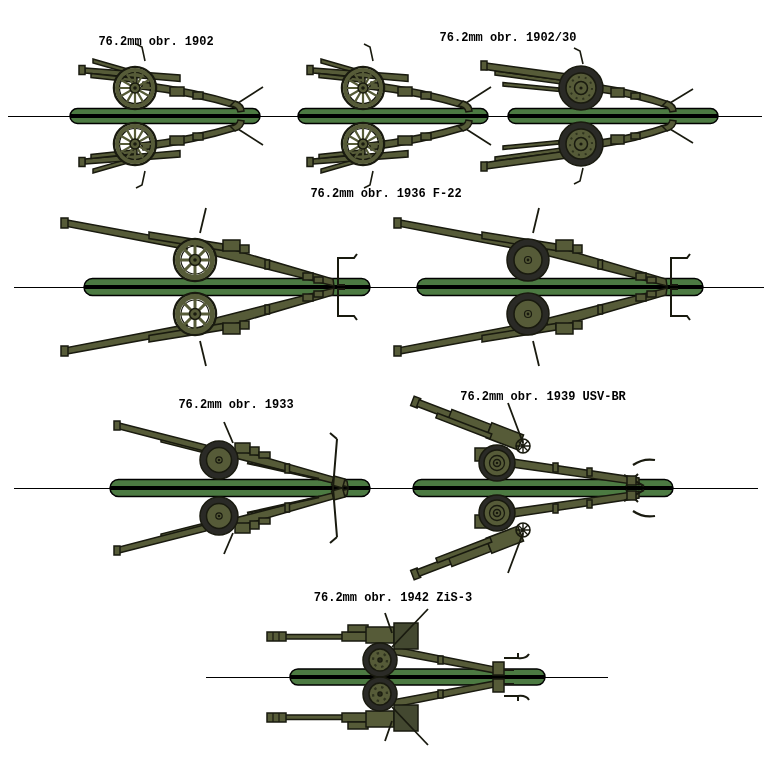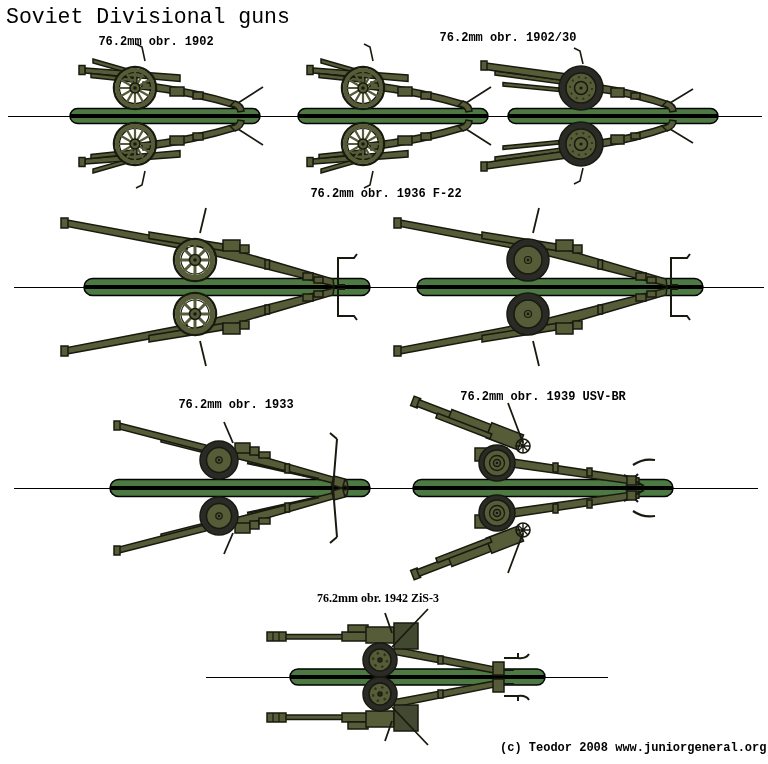--- a/index.html
+++ b/index.html
@@ -15,33 +15,32 @@
   .ln{stroke:#191a0f;fill:none;}
   .tire{fill:#2a2a26;stroke:#191a0f;stroke-width:1.5;}
   .base{fill:#4c7a42;stroke:#000;stroke-width:1.5;}
   .stripe{fill:#000;}
 </style>
 </head>
 <body>
 
 <div class="page">
 
-  <div class="title">Soviet Divisional guns</div>
 
   <div class="fold" style="left:8px;top:115.5px;width:754px;"></div>
   <div class="fold" style="left:14px;top:286.5px;width:750px;"></div>
   <div class="fold" style="left:14px;top:487.5px;width:744px;"></div>
   <div class="fold" style="left:206px;top:676.5px;width:402px;"></div>
 
   <div class="glabel" style="left:156px;top:35px;">76.2mm obr. 1902</div>
   <div class="glabel" style="left:508px;top:31px;">76.2mm obr. 1902/30</div>
   <div class="glabel" style="left:386px;top:187px;">76.2mm obr. 1936 F-22</div>
   <div class="glabel" style="left:236px;top:398px;">76.2mm obr. 1933</div>
   <div class="glabel" style="left:543px;top:390px;text-align:right;">76.2mm obr. 1939 USV-BR</div>
-  <div class="glabel" style="left:378px;top:591px;font-family:Liberation Serif, serif;">76.2mm obr. 1942 ZiS-3</div>
+  <div class="glabel" style="left:393px;top:591px;">76.2mm obr. 1942 ZiS-3</div>
 
   <svg width="0" height="0" style="position:absolute" aria-hidden="true">
     <defs>
       <g id="wheel12">
         <circle r="21" class="ln" stroke-width="2.5"></circle>
         <circle r="18" fill="none" stroke="#565b38" stroke-width="4"></circle>
         <circle r="15.5" class="ln" stroke-width="1.2"></circle>
         <path d="M0 0L16 0M0 0L13.9 8M0 0L8 13.9M0 0L0 16M0 0L-8 13.9M0 0L-13.9 8M0 0L-16 0M0 0L-13.9 -8M0 0L-8 -13.9M0 0L0 -16M0 0L8 -13.9M0 0L13.9 -8" stroke="#565b38" stroke-width="2.2" fill="none"></path>
         <circle r="5" class="o"></circle>
         <circle r="1.8" fill="#191a0f"></circle>
@@ -245,15 +244,14 @@
     <use href="#gUSV" xlink:href="#gUSV" transform="translate(99,95) scale(1,-1)"></use>
   </svg>
 
   <svg class="fig" style="left:238px;top:598px;" width="340" height="158" viewBox="0 0 340 158">
     <rect class="base" x="52" y="71" width="255" height="16" rx="8"></rect>
     <rect class="stripe" x="52" y="77" width="255" height="4"></rect>
     <use href="#gZis" xlink:href="#gZis" transform="translate(142,79)"></use>
     <use href="#gZis" xlink:href="#gZis" transform="translate(142,79) scale(1,-1)"></use>
   </svg>
 
-  <div class="credit" style="left:500px;top:741px;">(c) Teodor 2008 www.juniorgeneral.org</div>
 
 </div>
 
 </body></html>

